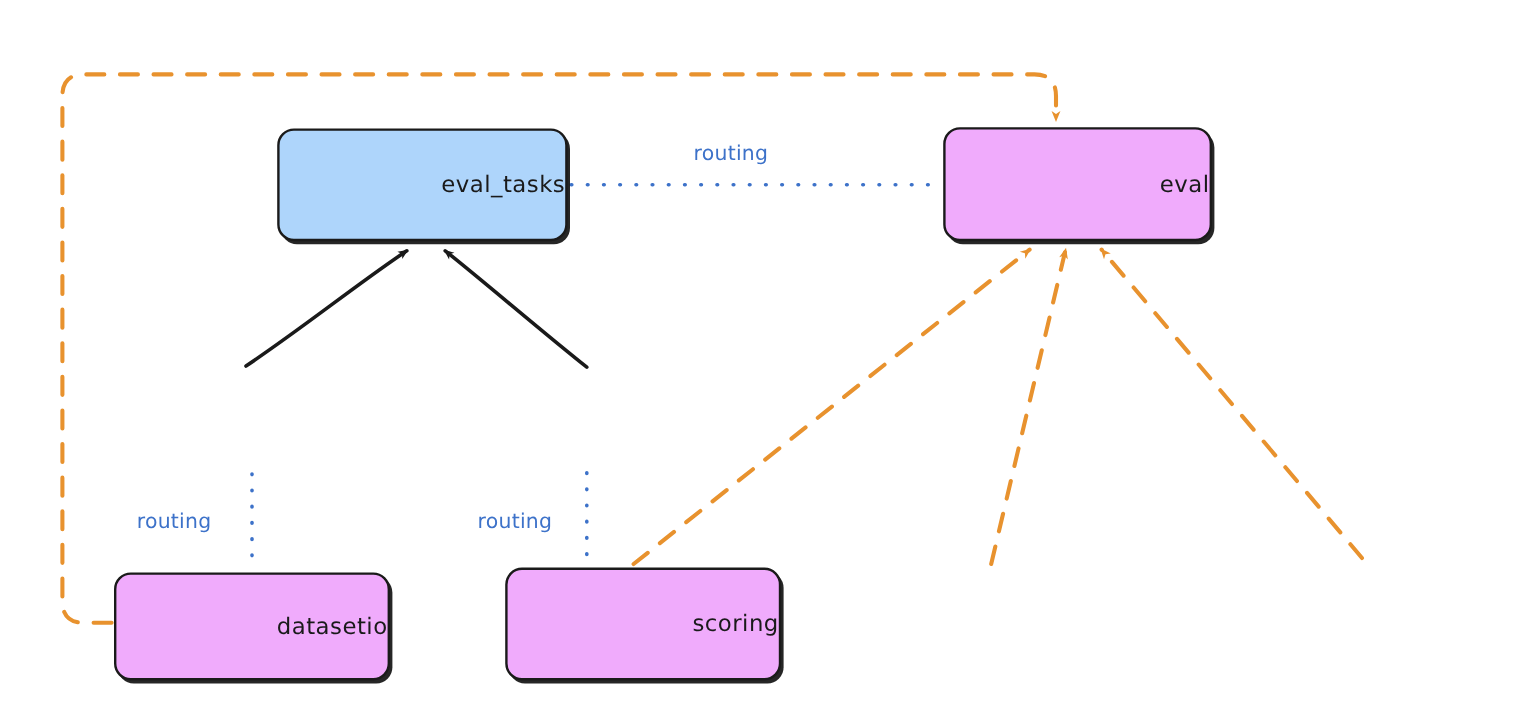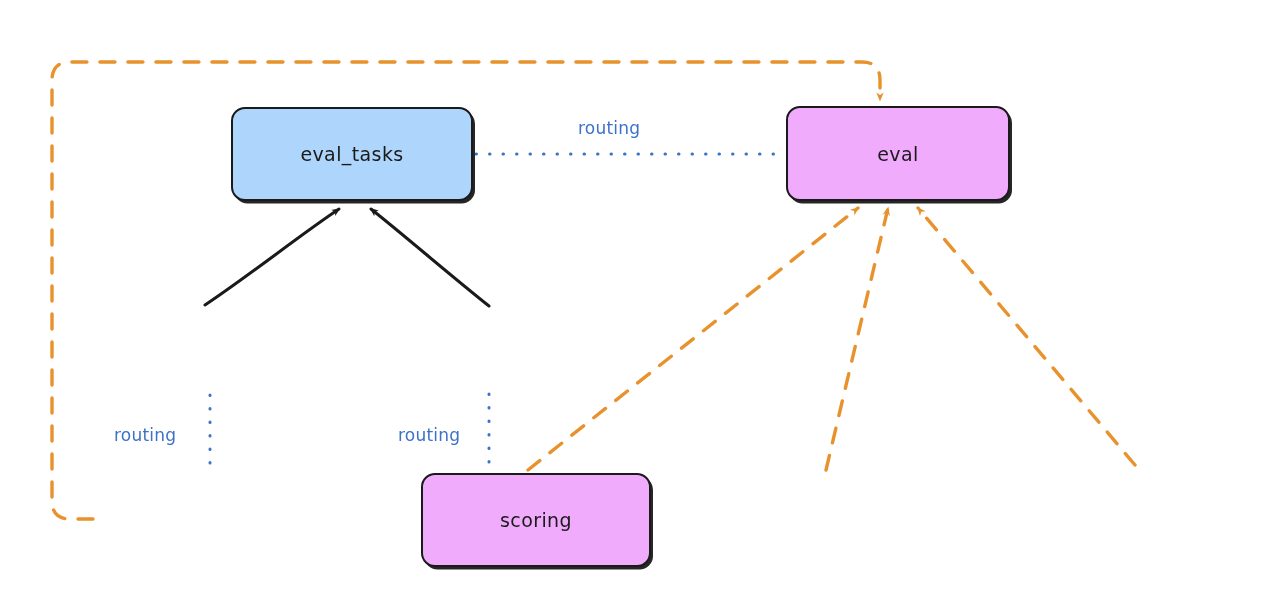--- a/index.html
+++ b/index.html
@@ -23,21 +23,21 @@
     height: 596px;
     pointer-events: none;
   }
   .node {
     position: absolute;
     box-sizing: border-box;
     border: 2.6px solid #1a1a1a;
     border-radius: 14px;
     display: flex;
     align-items: center;
-    justify-content: center;
+    justify-content: flex-end;
     box-shadow: 2.5px 3px 0 -0.5px rgba(20,20,20,0.92);
   }
   .node .label {
     font-family: "DejaVu Sans", sans-serif;
     font-size: 19px;
     color: #1a1a1a;
     letter-spacing: 0.4px;
     white-space: nowrap;
   }
   .node.blue { background: #aed5fb; }
@@ -107,20 +107,23 @@
   <div class="node blue" style="left:231px; top:107px; width:242px; height:94px;">
     <span class="label">eval_tasks</span>
   </div>
 
   <div class="node green" style="left:786px; top:106px; width:224px; height:95px;">
     <span class="label">eval</span>
   </div>
 
 
 
+  <div class="node green" style="left:95px; top:477px; width:230px; height:90px;">
+    <span class="label">datasetio</span>
+  </div>
 
   <div class="node green" style="left:387px; top:473px; width:230px; height:94px;margin-left:34px;">
     <span class="label">scoring</span>
   </div>
 
 
 
   <div class="edge-label" style="left:578px; top:118px;">routing</div>
 
   <div class="edge-label" style="left:114px; top:425px;">routing</div>

